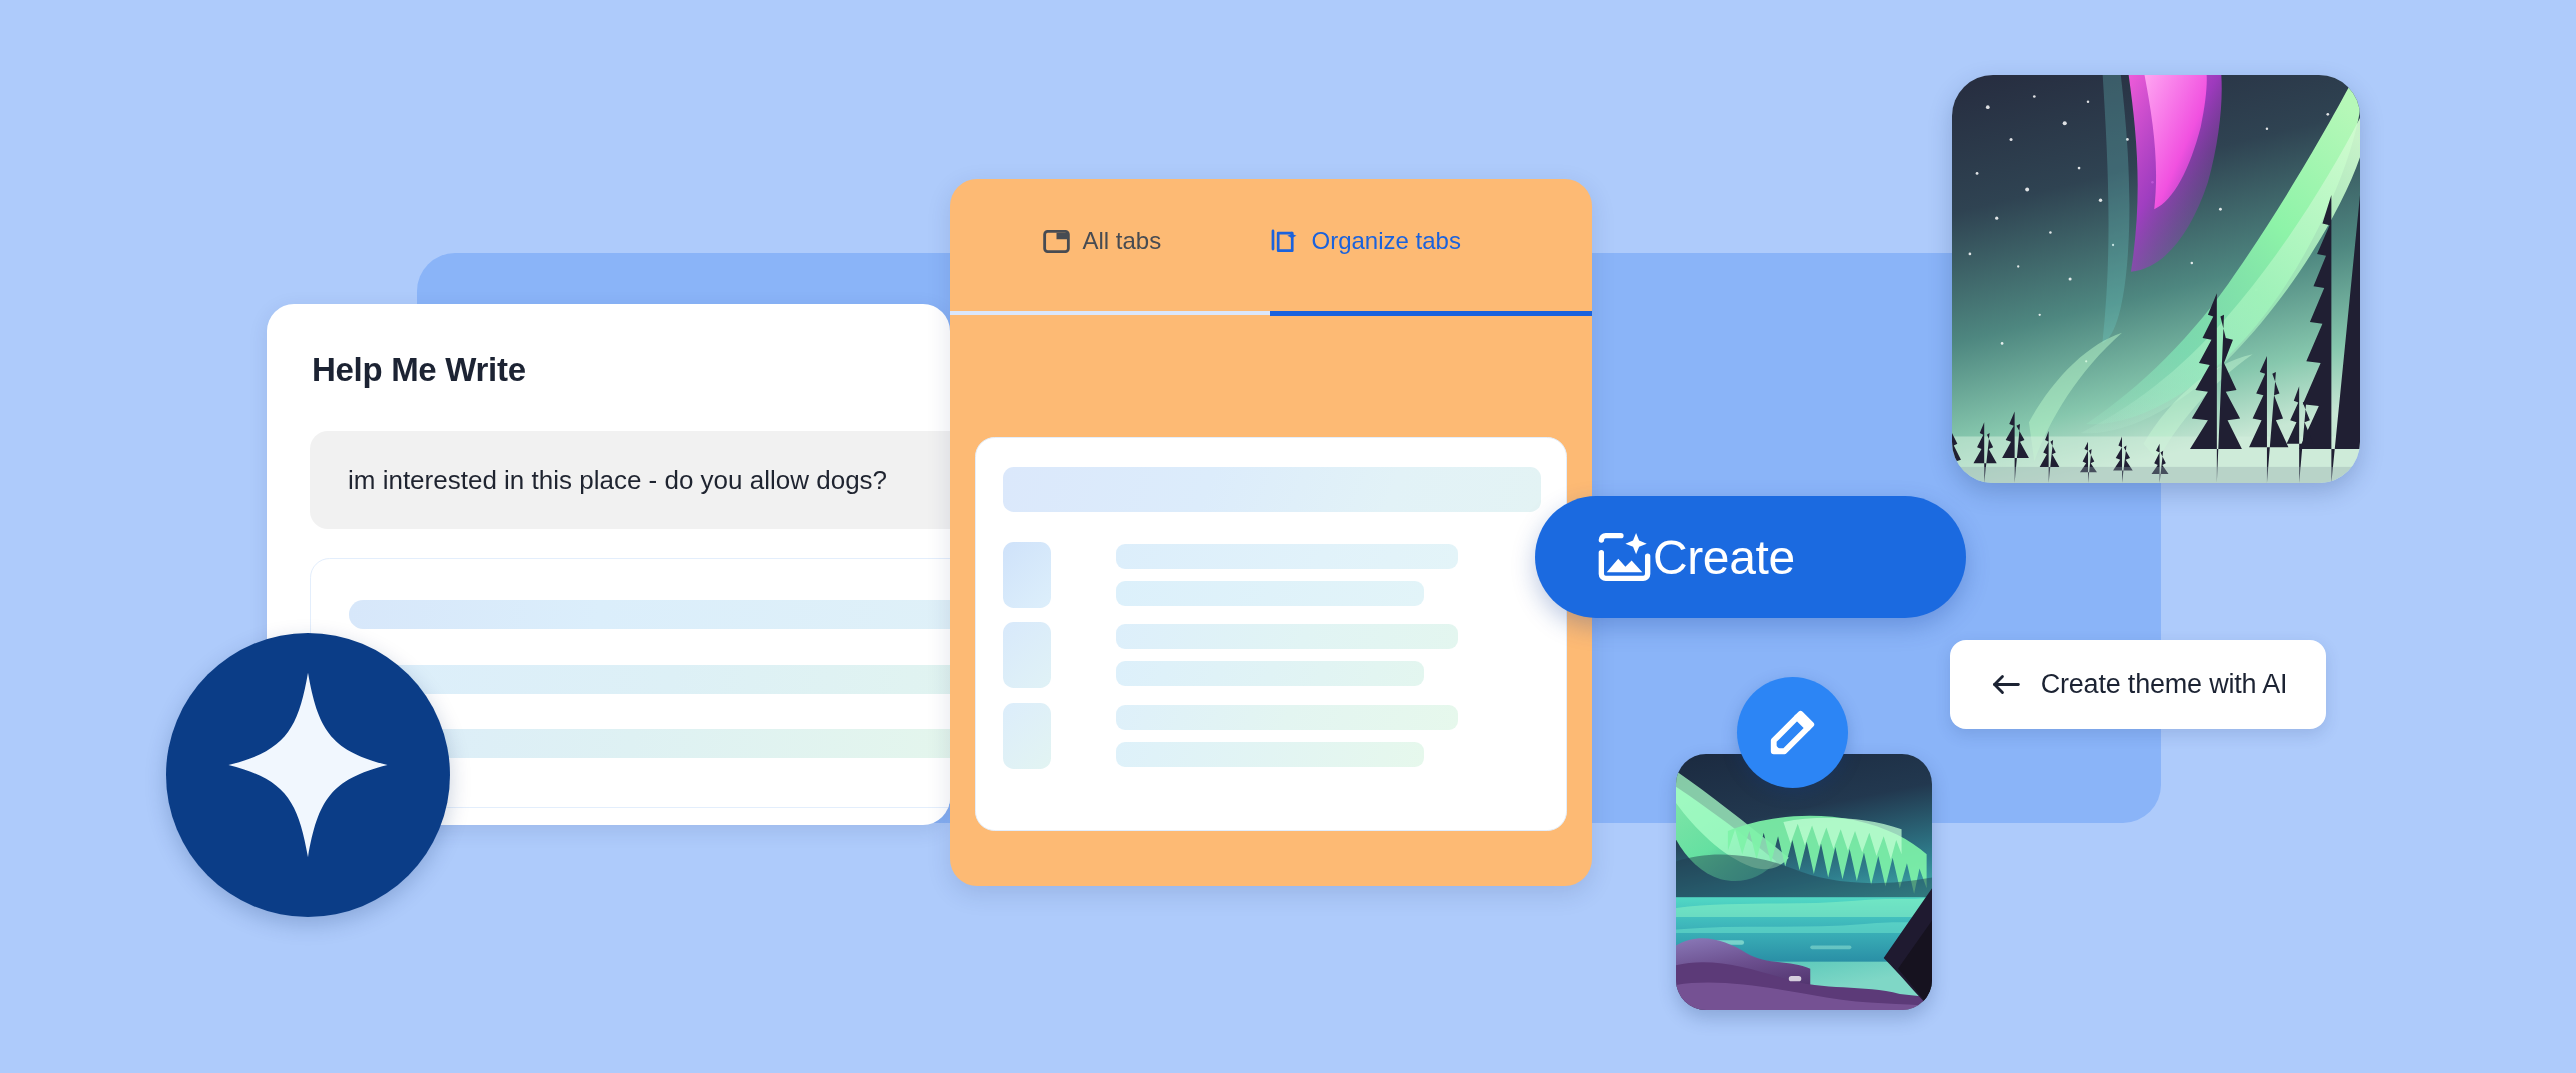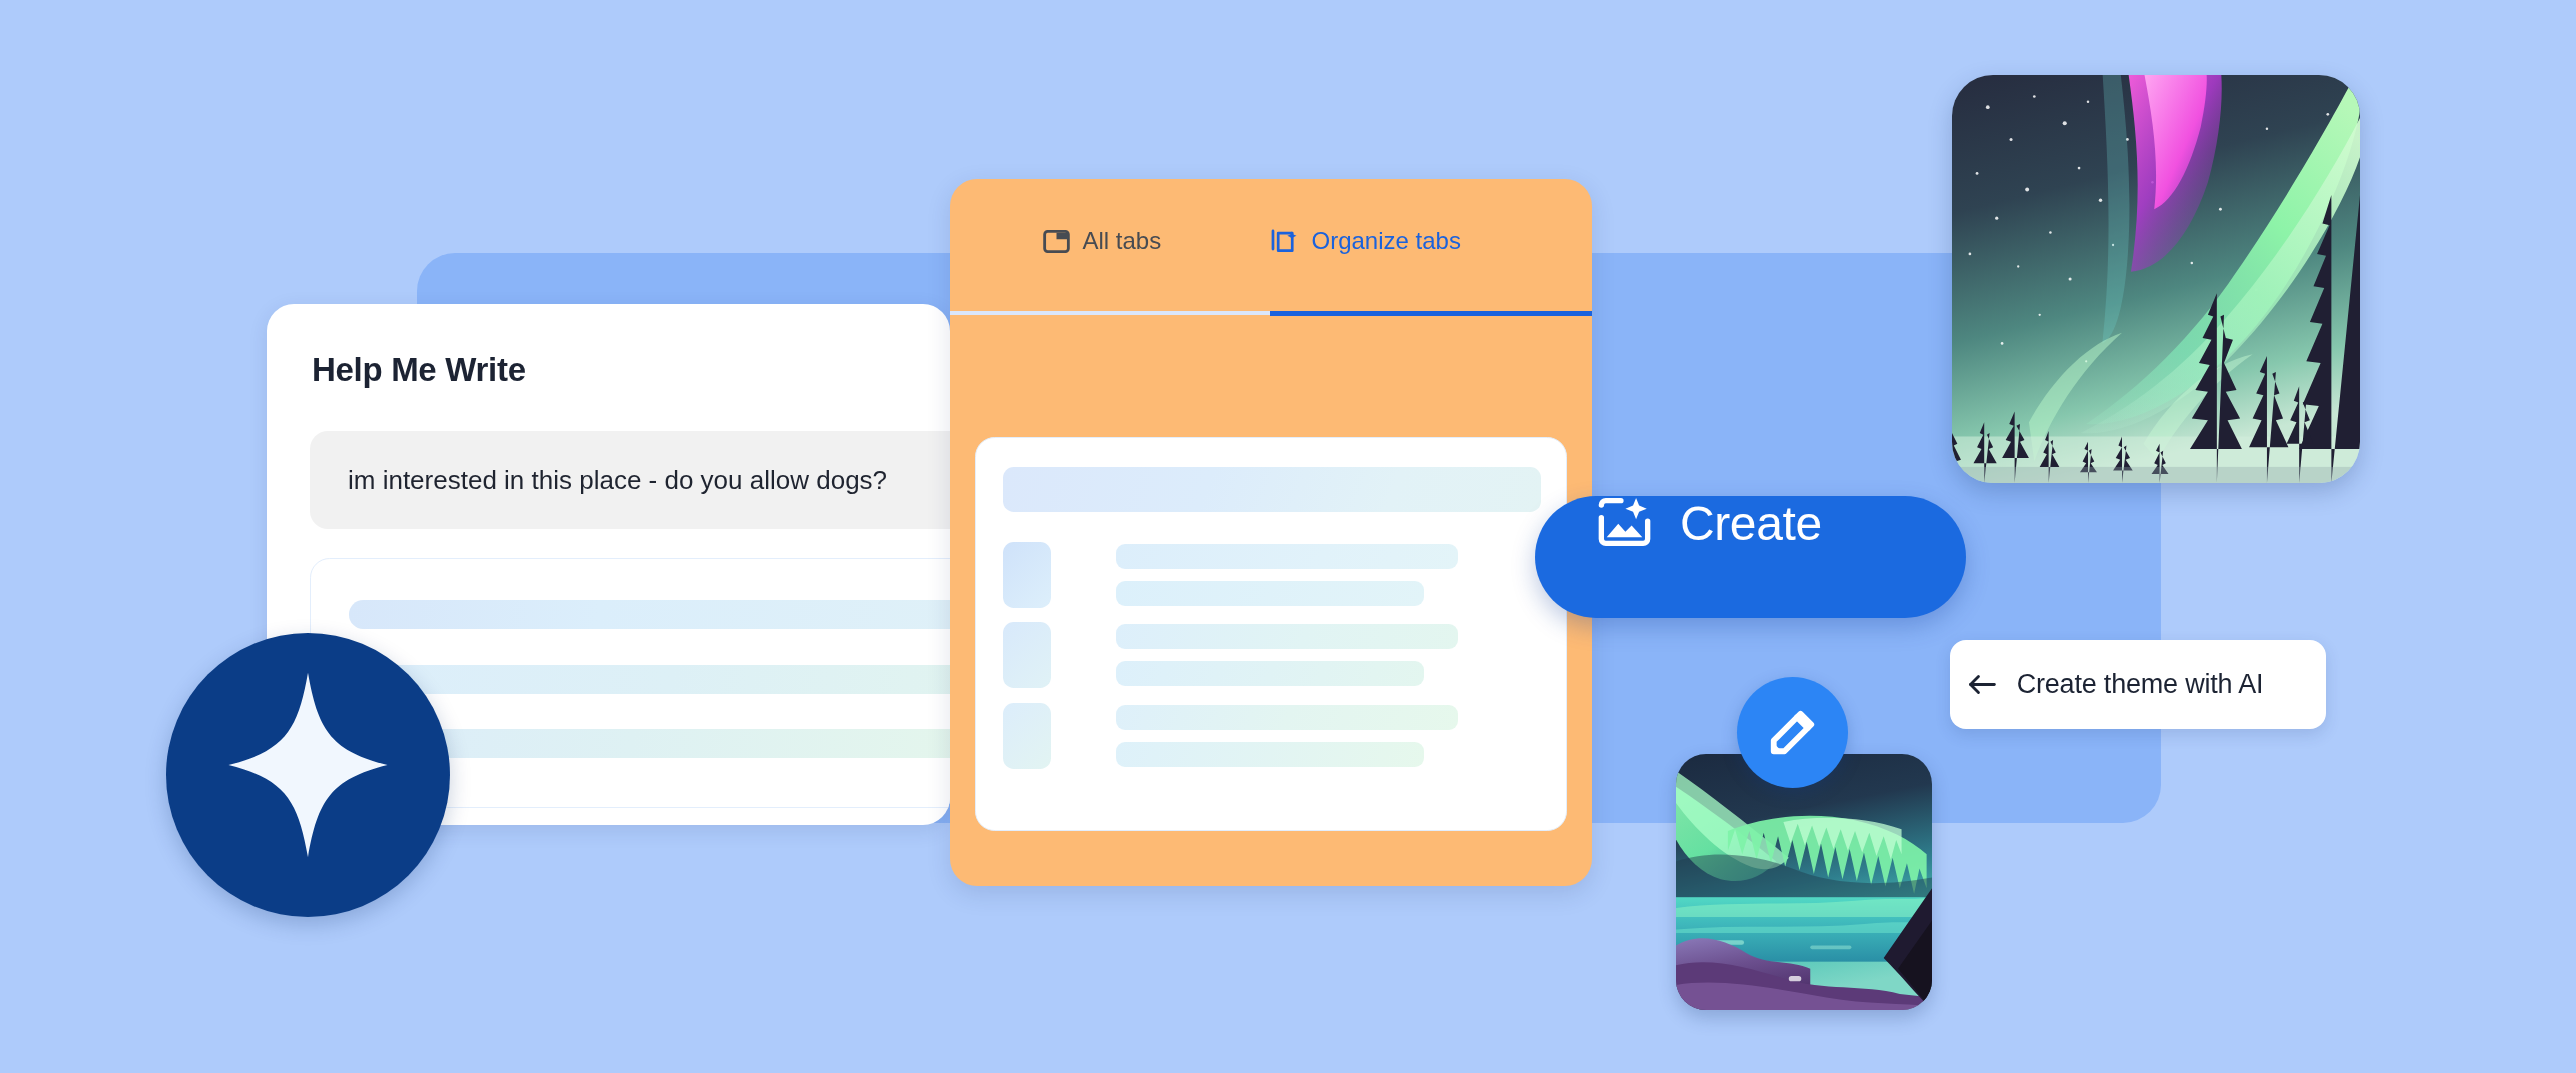--- a/index.html
+++ b/index.html
@@ -169,21 +169,21 @@
   }
 
   
   .create-btn {
     position: absolute;
     left: 1535px; top: 496px;
     width: 431px; height: 122px;
     background: #1b6ae0;
     border-radius: 61px;
     display: flex;
-    gap: 27px;
+    align-items: center;
     padding-left: 61px;
     box-shadow: 0 9px 23px rgba(18,60,150,.28);
     cursor: pointer;
   }
   .create-label {
     font-size: 48px;
     color: #ffffff;
     font-weight: 400;
     letter-spacing: -0.4px;
     white-space: nowrap;
@@ -226,21 +226,21 @@
   
   .theme-chip {
     position: absolute;
     left: 1950px; top: 640px;
     width: 376px; height: 89px;
     background: #ffffff;
     border-radius: 16px;
     display: flex;
     align-items: center;
     gap: 19.7px;
-    padding-left: 17px;
+    padding-left: 41px;
     box-shadow: 0 5.4px 16px rgba(20,50,110,.14);
     cursor: pointer;
   }
   .theme-chip-label {
     font-size: 27px;
     color: #1c2333;
     font-weight: 500;
     letter-spacing: -0.2px;
     white-space: nowrap;
   }

